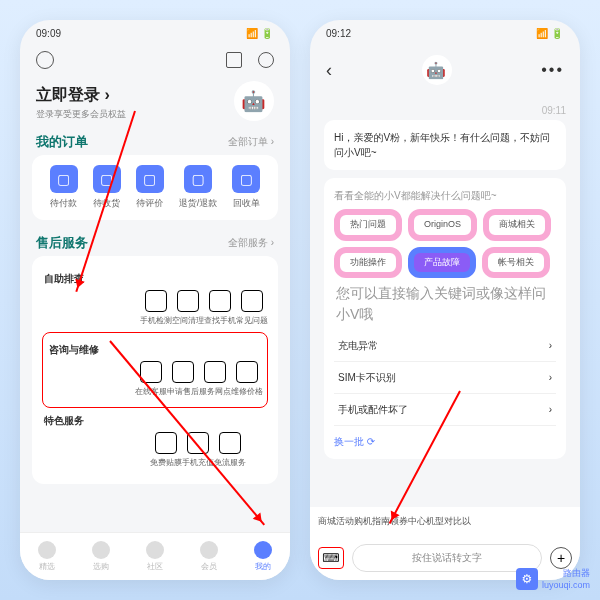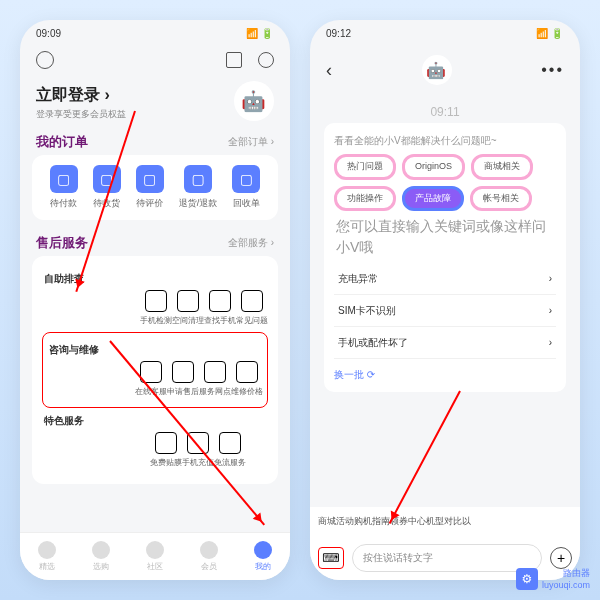--- a/index.html
+++ b/index.html
@@ -15,21 +15,21 @@
 .lt{font-size:16px;font-weight:600;color:#222}
 .ls{font-size:9px;color:#888;margin-top:2px}
 .av{width:40px;height:40px;background:#fff;border-radius:50%;display:flex;align-items:center;justify-content:center;font-size:20px}
 .pills{display:flex;gap:10px;padding:0 16px 8px}
 .pill{background:#fff;border-radius:14px;padding:6px 10px;font-size:10px;display:flex;align-items:center;gap:4px;color:#555}
 .pb{width:14px;height:14px;background:#5b7fff;border-radius:3px}
 .py{width:14px;height:14px;background:#ffa940;border-radius:3px}
 .scroll{flex:1;overflow:hidden;padding:0 12px}
 .sec{margin-bottom:10px}
 .shead{display:flex;justify-content:space-between;align-items:center;padding:4px 4px}
-.shead span:first-child{font-size:13px;font-weight:600;color:#701a75}
+.shead span:first-child{font-size:13px;font-weight:600;color:#0f766e}
 .shead span:last-child{font-size:10px;color:#999}
 .card{background:#fff;border-radius:12px;padding:10px}
 .row5{display:flex;justify-content:space-around}
 .ic{display:flex;flex-direction:column;align-items:center;gap:4px}
 .ic .i{width:28px;height:28px;border-radius:6px;display:flex;align-items:center;justify-content:center;font-size:14px}
 .ic .t{font-size:9px;color:#666}
 .bl{background:#5b7fff;color:#fff}
 .lbl{font-size:10px;color:#333;font-weight:600;margin:6px 0 4px 2px}
 .row4{display:flex;justify-content:flex-end;margin-bottom:6px}
 .si{display:flex;flex-direction:column;align-items:center;gap:3px}
@@ -43,33 +43,33 @@
 .ni{display:flex;flex-direction:column;align-items:center;gap:2px;font-size:8px;color:#bbb}
 .ni.act{color:#5b7fff}
 .ni .d{width:18px;height:18px;background:#ddd;border-radius:50%}
 .ni.act .d{background:#5b7fff}
 
 .p2top{display:flex;justify-content:space-between;align-items:center;padding:8px 16px}
 .back{font-size:18px;color:#333}
 .av2{width:30px;height:30px;background:#fff;border-radius:50%;display:flex;align-items:center;justify-content:center}
 .more{letter-spacing:2px;color:#333}
 .chat{flex:1;padding:8px 14px;overflow:hidden}
-.time{text-align:center;font-size:12px;color:#bbb;margin:4px 0}
+.time{text-align:right;font-size:10px;color:#bbb;margin:4px 0}
 .bubble{background:#fff;border-radius:10px;padding:10px;font-size:10px;color:#333;line-height:1.5;margin-bottom:8px}
 .tags{display:flex;flex-wrap:wrap;gap:6px;margin-top:6px}
-.tag{border:3px solid #f9a8d4;border-radius:12px;padding:3px 10px;font-size:9px;color:#555}
+.tag{border:6px solid #f9a8d4;border-radius:12px;padding:3px 10px;font-size:9px;color:#555}
 .tag.on{background:#8b5cf6;color:#fff;border-color:#5b7fff}
 .tip{font-size:14px;color:#999;margin:5px 2px}
 .qrow{display:flex;justify-content:space-between;padding:8px 4px;font-size:10px;color:#333;border-bottom:1px solid #f0f0f0}
 .ref{font-size:10px;color:#5b7fff;margin-top:8px}
 .chips{background:#fff;padding:8px;display:flex;overflow:hidden;font-size:9px;color:#555}
 .chip{white-space:nowrap}
 .inbar{background:#fff;padding:8px;display:flex;gap:8px;align-items:center}
 .kb{width:26px;height:22px;border:1.5px solid red;border-radius:4px;display:flex;align-items:center;justify-content:center;font-size:12px}
-.inp{flex:1;border:1px solid #ddd;border-radius:16px;padding:6px 10px;font-size:10px;color:#888}
+.inp{flex:1;border:1px solid #ddd;border-radius:16px;padding:6px 10px;font-size:10px;text-align:center;color:#888}
 .plus{width:22px;height:22px;border:1.5px solid #555;border-radius:50%;display:flex;align-items:center;justify-content:center;font-size:14px}
 .arrow{position:absolute;height:2px;background:red;transform-origin:left center}
 .arrow:after{content:'';position:absolute;right:-1px;top:-4px;border:5px solid transparent;border-left:8px solid red}
 .wm{position:absolute;right:10px;bottom:10px;font-size:9px;color:#5b7fff;text-align:right;display:flex;align-items:center;gap:4px}
 .wm .r{width:22px;height:22px;background:#5b7fff;border-radius:4px;display:flex;align-items:center;justify-content:center;color:#fff;font-size:12px}
 </style>
 </head>
 <body>
 
 <div class="phone">
@@ -225,20 +225,21 @@
       <span>09:12</span>
       <span>📶 🔋</span>
     </div>
  <div class="p2top">
   <div class="back">‹</div>
   <div class="av2">🤖</div>
   <div class="more">•••</div>
  </div>
  <div class="chat">
   <div class="time">09:11</div>
+  <div class="bubble">Hi，亲爱的V粉，新年快乐！有什么问题，不妨问问小V吧~</div>
   <div class="bubble">
    <div style="color:#999;font-size:10px">看看全能的小V都能解决什么问题吧~</div>
    <div class="tags" id="tags">
           <div class="tag ">热门问题</div>
           <div class="tag ">OriginOS</div>
           <div class="tag ">商城相关</div>
           <div class="tag ">功能操作</div>
           <div class="tag on">产品故障</div>
           <div class="tag ">帐号相关</div>
         </div>

